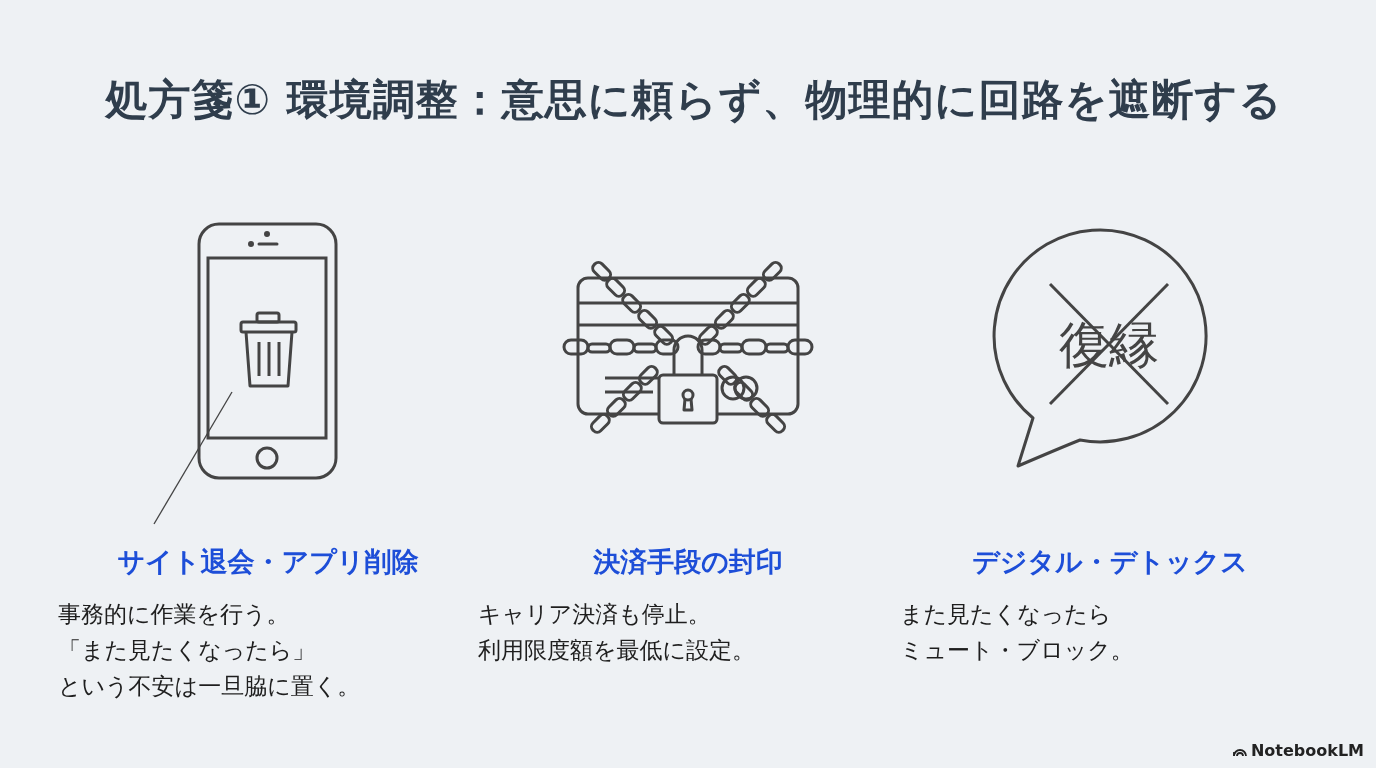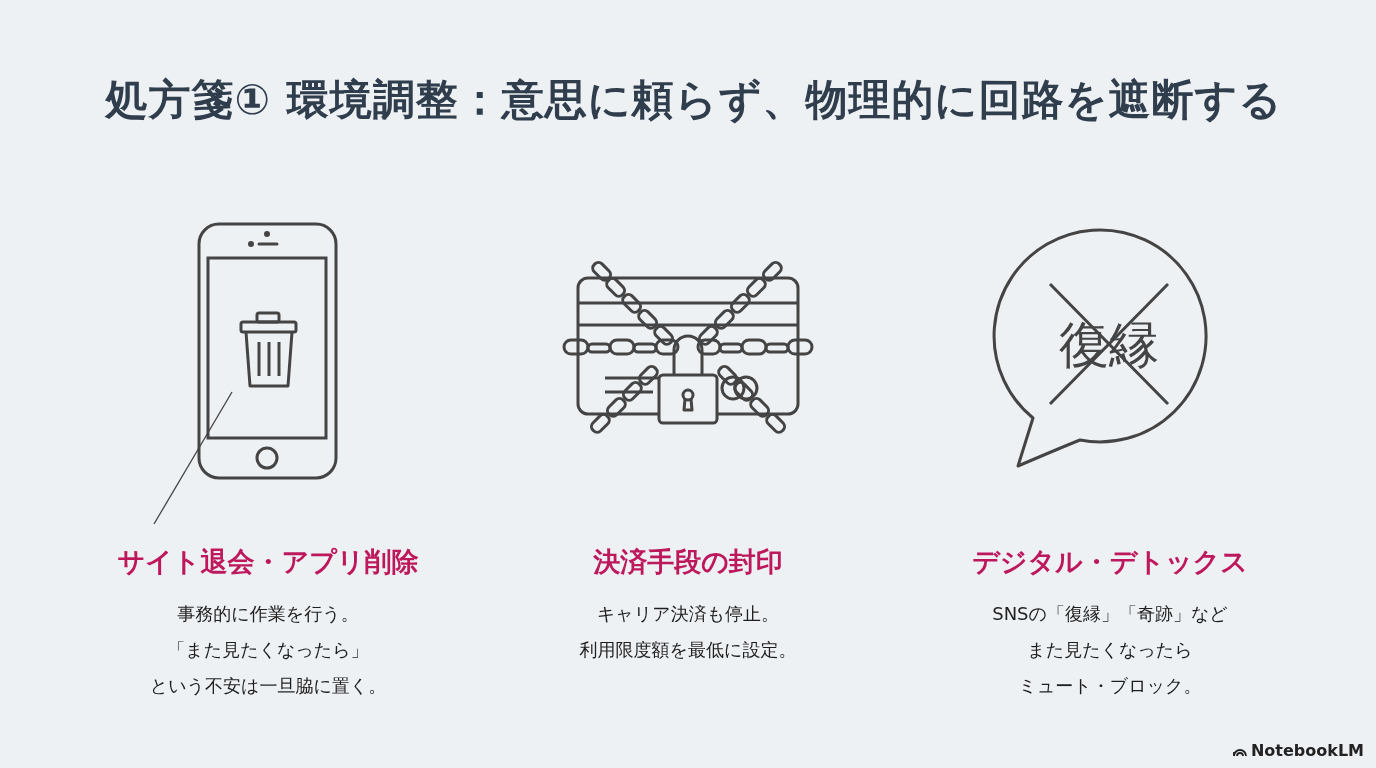--- a/index.html
+++ b/index.html
@@ -20,25 +20,25 @@
     position:absolute; top:200px; width:420px;
     display:flex; flex-direction:column; align-items:center;
   }
   .col.c1 { left:58px; }
   .col.c2 { left:478px; }
   .col.c3 { left:900px; }
   .icon-box { width:420px; height:340px; position:relative; }
   .icon-box svg { position:absolute; left:0; top:0; }
   .heading {
     position:absolute; top:544px; width:420px; text-align:center;
-    font-size:27px; color:#be185d; font-weight:bold;
+    font-size:27px; color:#1d4ed8; font-weight:bold;
   }
   .desc {
-    position:absolute; top:596px; width:420px; text-align:center;
-    font-size:18px; line-height:36px; color:#1e1e1e;
+    position:absolute; top:596px; width:420px; text-align:left;
+    font-size:23px; line-height:36px; color:#1e1e1e;
   }
   .desc div { white-space:nowrap; }
   .brand {
     position:absolute; right:12px; bottom:8px;
     display:flex; align-items:center; gap:4px;
     font-size:16px; color:#222; font-weight:bold;
   }
 </style>
 </head>
 <body>
@@ -148,21 +148,20 @@
           <path d="M133 218 A106 106 0 1 1 180 240 Q160 248 118 266 Z"></path>
           <line x1="150" y1="84" x2="268" y2="204"></line>
           <line x1="268" y1="84" x2="150" y2="204"></line>
         </g>
         <text x="209" y="162" text-anchor="middle" font-size="50" fill="#444" font-family="DejaVu Sans, sans-serif">復縁</text>
       </svg>
     </div>
   </div>
   <div class="heading" style="left:900px;">デジタル・デトックス</div>
   <div class="desc" style="left:900px;">
-    <div>SNSの「復縁」「奇跡」など</div>
     <div>また見たくなったら</div>
     <div>ミュート・ブロック。</div>
   </div>
 </div>
 
 <div class="brand">
   <svg width="14" height="12" viewBox="0 0 14 12">
     <path d="M1 11 A6 6 0 0 1 13 11 M4 11 A3 3 0 0 1 10 11" fill="none" stroke="#222" stroke-width="1.8"></path>
     <line x1="1" y1="11" x2="1" y2="7" stroke="#222" stroke-width="1.8"></line>
   </svg>

